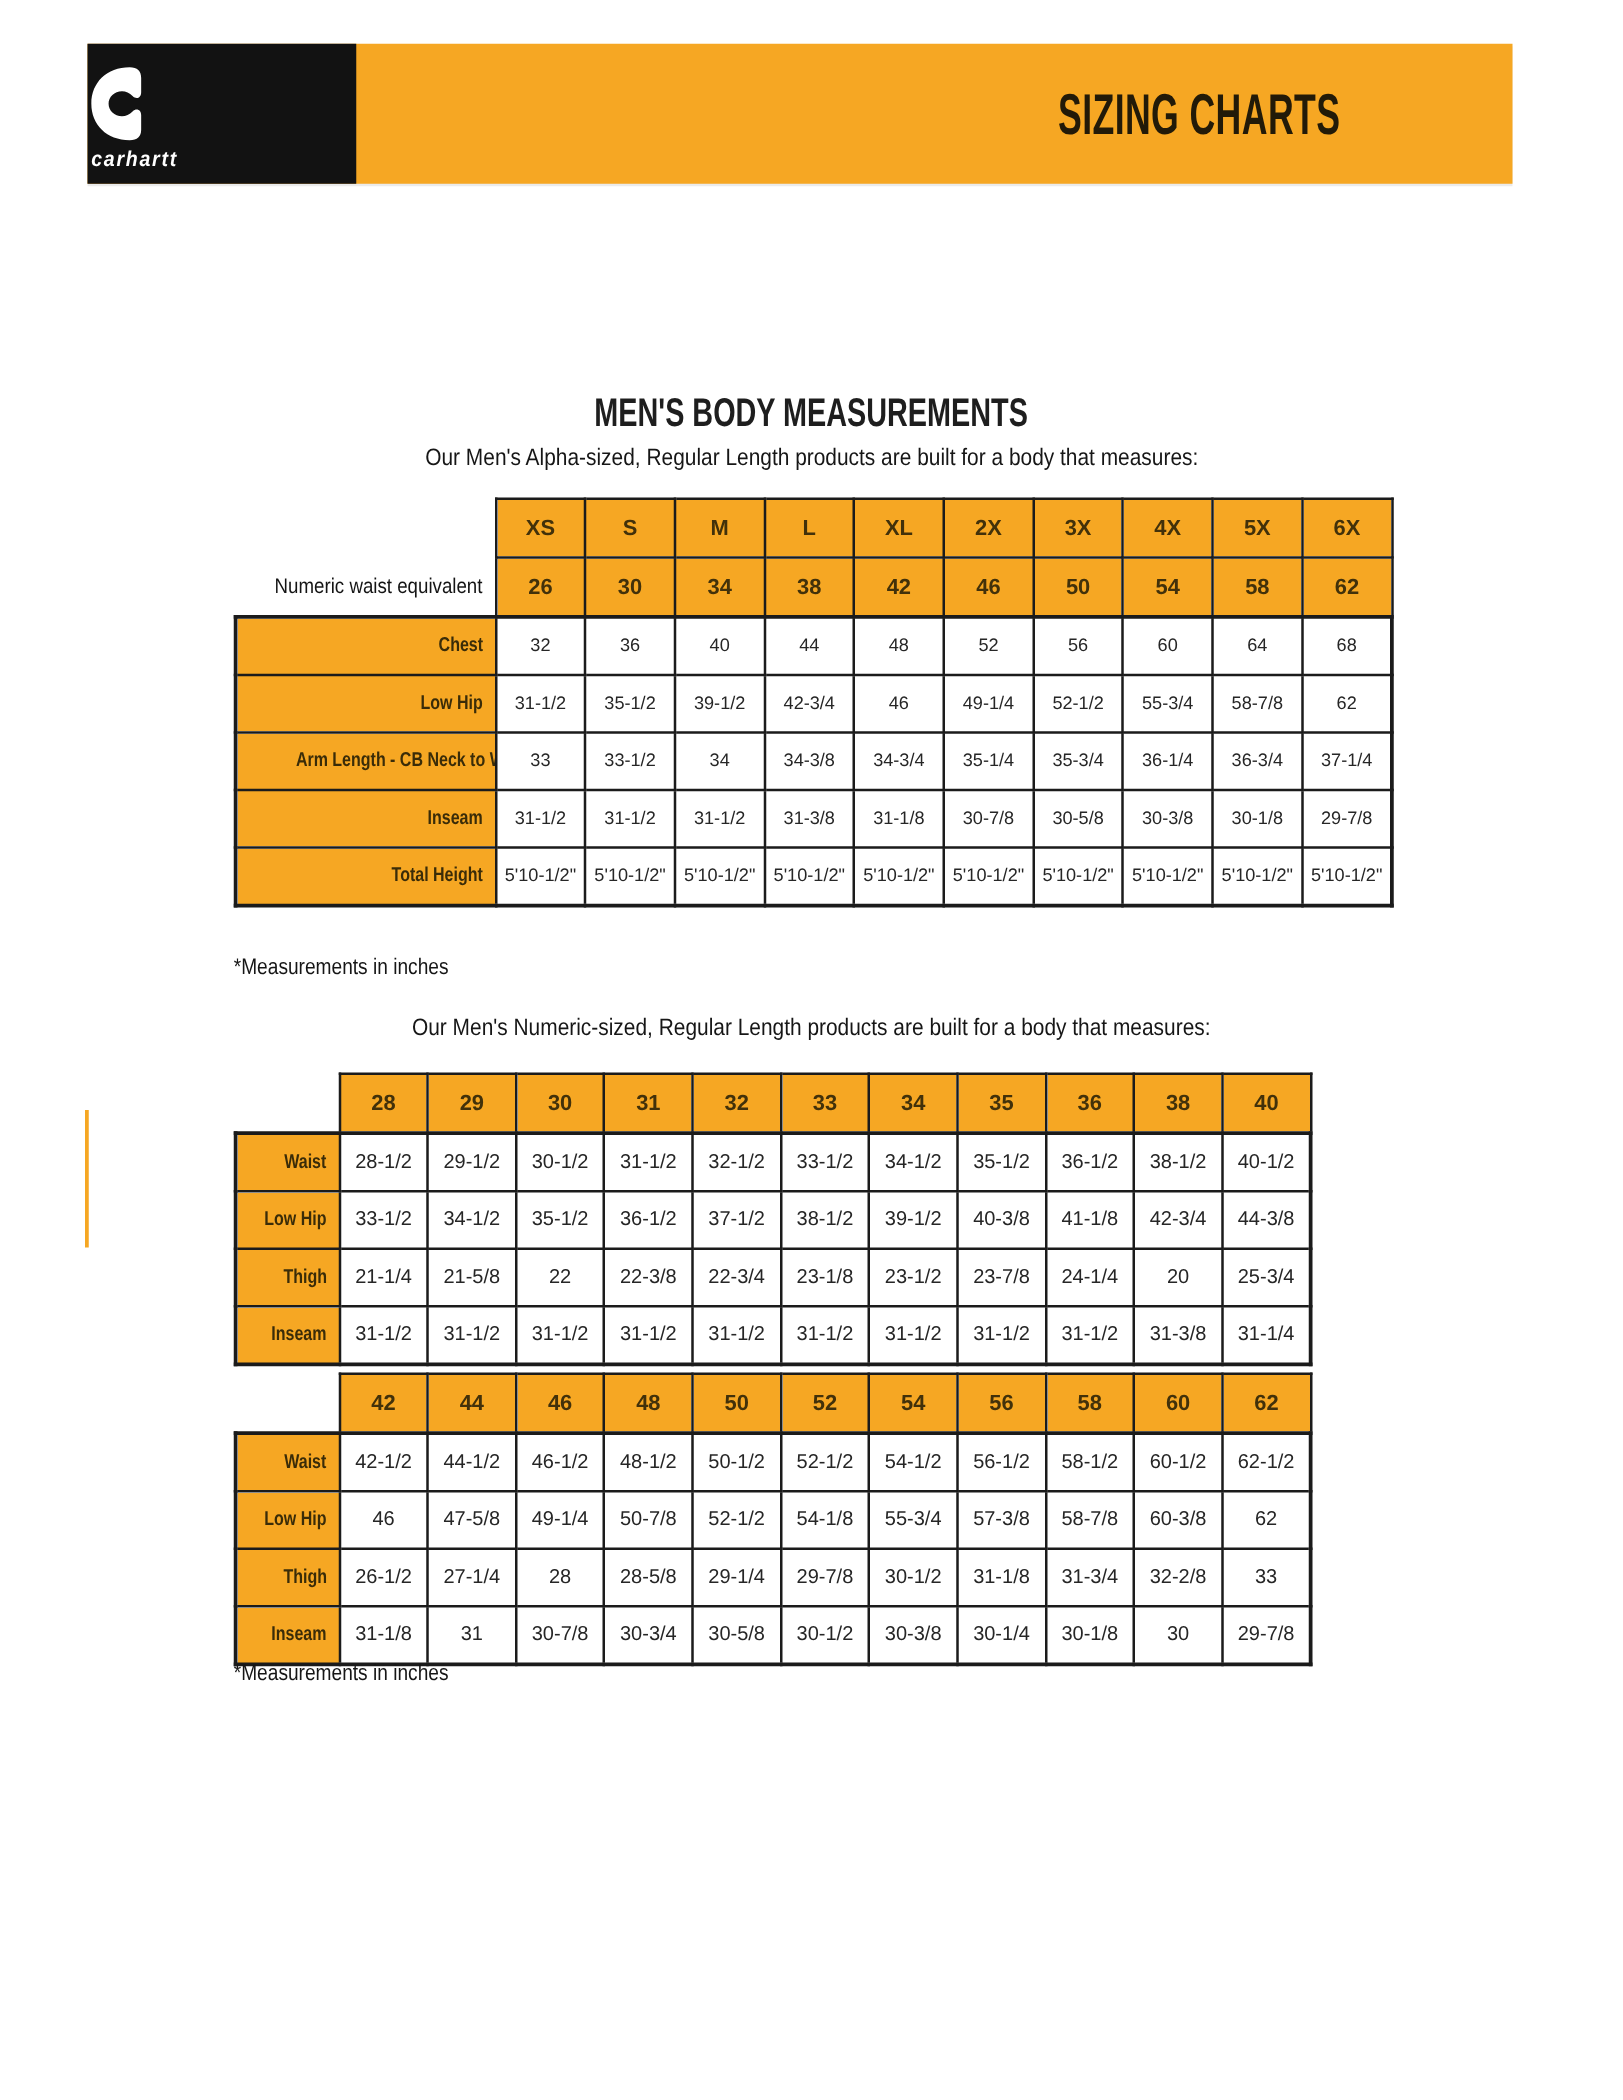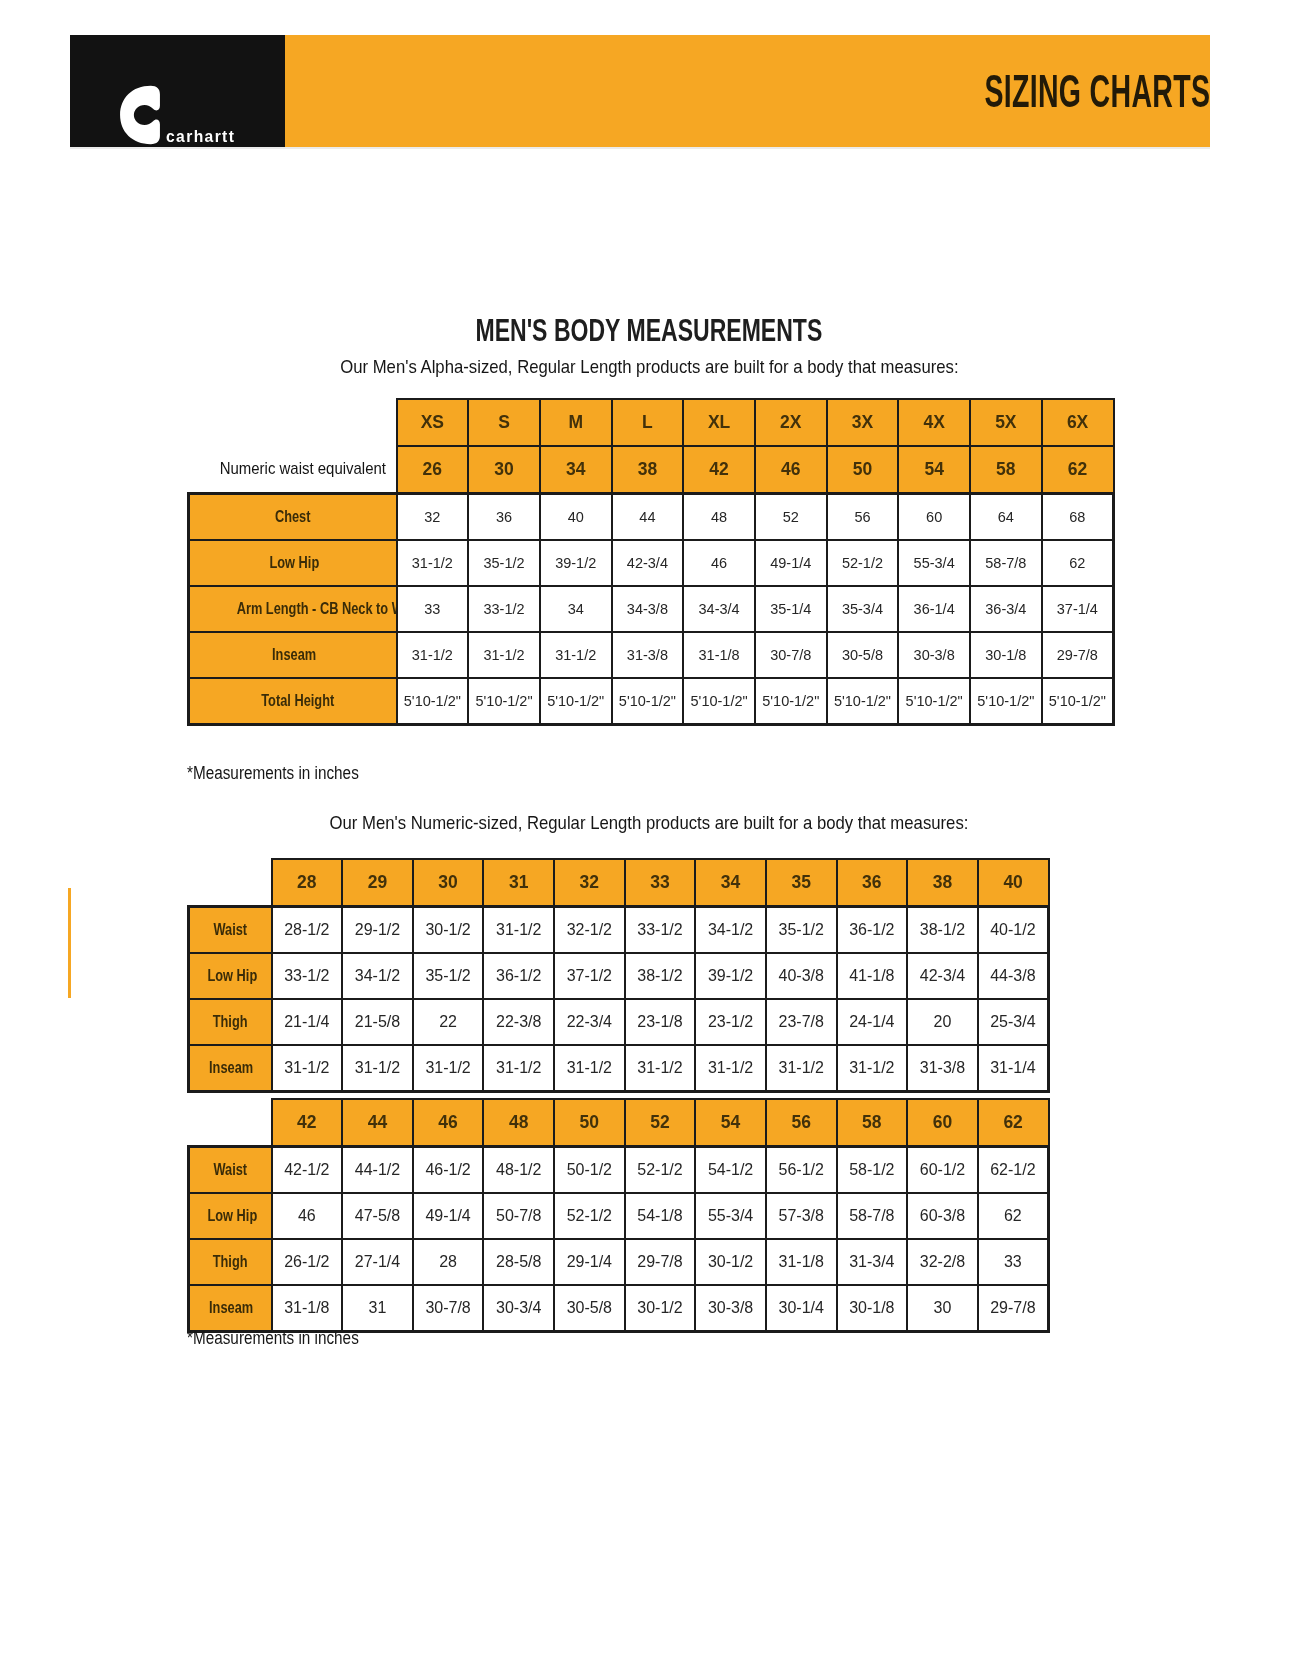--- a/index.html
+++ b/index.html
@@ -7,24 +7,24 @@
     --ink:#1b1b1b;
     --brown:#42310a;
   }
   html,body{margin:0;padding:0;background:#ffffff;}
   body{
     width:1298px;height:1680px;position:relative;
     font-family:"Liberation Sans",sans-serif;color:var(--ink);
   }
   
   .banner{position:absolute;left:70px;top:35px;width:1140px;height:112px;background:var(--gold);display:flex;box-shadow:0 2px 0 rgba(0,0,0,0.08);}
-  .logo-box{width:215px;height:100%;background:#121212;display:flex;flex-direction:row;align-items:flex-end;justify-content:center;}
+  .logo-box{width:215px;height:100%;background:#121212;display:flex;flex-direction:column;align-items:flex-start;justify-content:center;font-style:italic;}
   .logo-c{width:46px;height:64px;margin-top:6px;}
   .logo-word{color:#ffffff;font-size:17px;font-weight:bold;letter-spacing:1.5px;margin-top:3px;transform:scaleX(.92);}
-  .banner-title{flex:1;display:flex;align-items:center;justify-content:flex-end;}
+  .banner-title{flex:1;display:flex;align-items:center;justify-content:flex-end;padding-right:138px;}
   .banner-title .cnd{font-size:46px;font-weight:bold;color:#221a08;transform:scaleX(.62);transform-origin:right center;white-space:nowrap;letter-spacing:.5px;}
   
   .section-title{position:absolute;top:312px;left:0;width:100%;text-align:center;margin:0;}
   .section-title .cnd{display:inline-block;font-size:32px;font-weight:bold;color:#1e1e1e;transform:scaleX(.72);transform-origin:center;white-space:nowrap;}
   .intro{position:absolute;left:0;width:100%;text-align:center;margin:0;}
   .intro .cnd{display:inline-block;font-size:19px;color:#161616;transform:scaleX(.88);transform-origin:center;white-space:nowrap;}
   .intro1{top:356px;}
   .intro2{top:812px;}
   .footnote{position:absolute;left:187px;margin:0;}
   .footnote .cnd{display:inline-block;font-size:18px;color:#161616;transform:scaleX(.85);transform-origin:left center;white-space:nowrap;}
@@ -39,21 +39,21 @@
   .tbl-alpha table{width:928px;}
   .tbl-alpha .col-label{width:208px;}
   .tbl-num1 table,.tbl-num2 table{width:863px;padding-left:40px;}
   .tbl-num1 .col-label,.tbl-num2 .col-label{width:83px;}
   .tbl td{border:2px solid #1b1b1b;height:44px;text-align:center;font-size:16px;color:#262626;padding:0;overflow:hidden;}
   .tbl tbody.head td{height:45px;}
   .tbl td.blank,.tbl td.plain-label{border:none;background:#ffffff;}
   .tbl td.plain-label{text-align:right;padding-right:10px;}
   .tbl td.plain-label .cnd{display:inline-block;font-size:17px;color:#141414;transform:scaleX(.88);transform-origin:right center;white-space:nowrap;}
   .tbl td.gold{background:var(--gold);font-weight:bold;color:var(--brown);font-size:17.5px;}
-  .tbl td.row-label{background:var(--gold);padding-right:9px;}
+  .tbl td.row-label{background:var(--gold);text-align:right;padding-right:9px;}
   .tbl td.row-label .cnd{display:inline-block;font-size:16px;font-weight:bold;color:#3a2c08;transform:scaleX(.8);transform-origin:right center;white-space:nowrap;}
   .tbl tbody.tbody-main{border:3px solid #1b1b1b;}
   .tbl-alpha td.val{font-size:14.5px;}
   
   .edge-mark{position:absolute;left:68px;top:888px;width:3px;height:110px;background:var(--gold);}
 </style>
 </head>
 <body>
 
 <div class="page">

